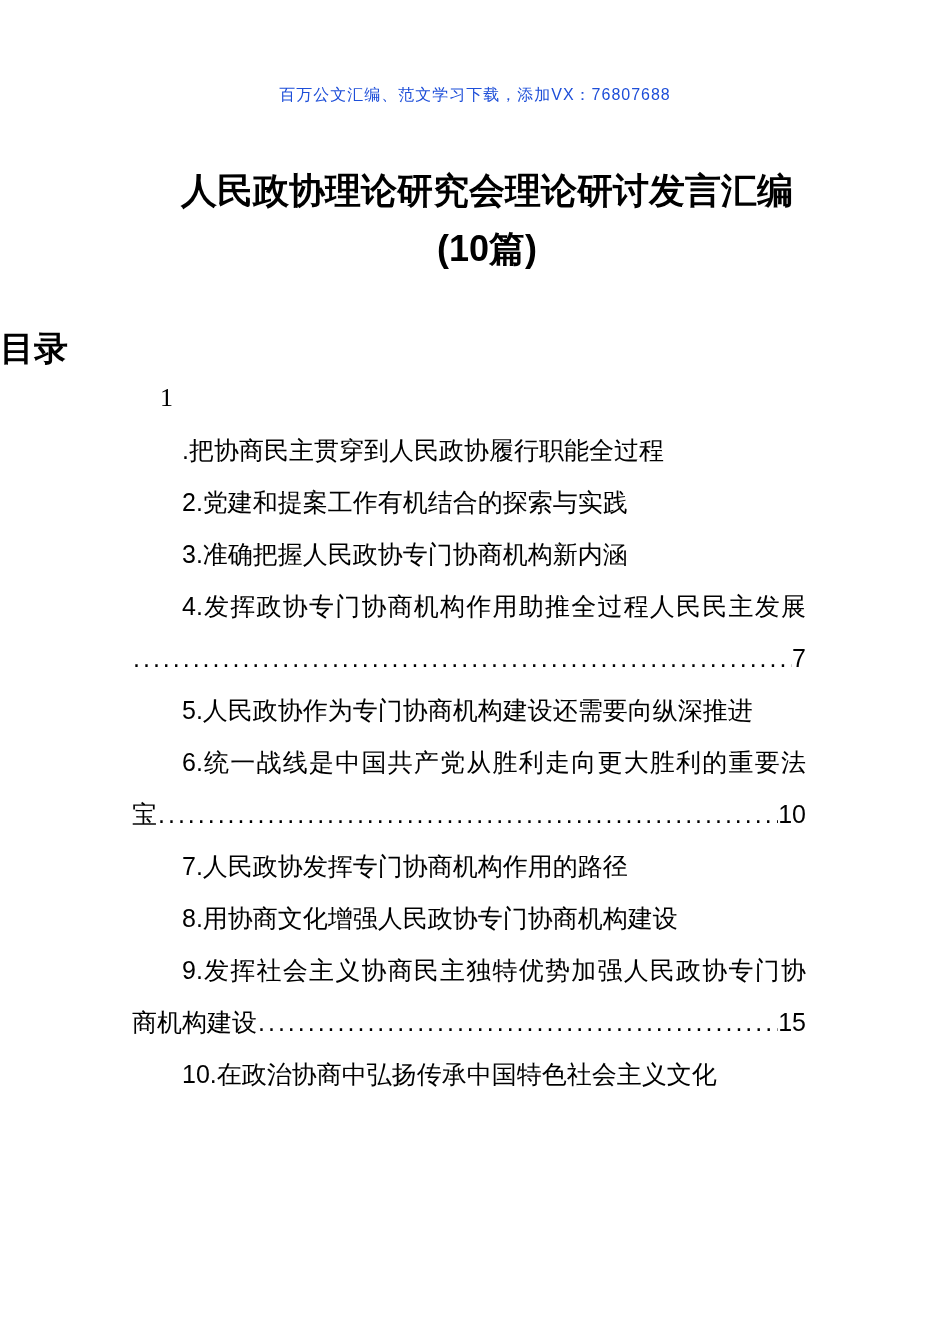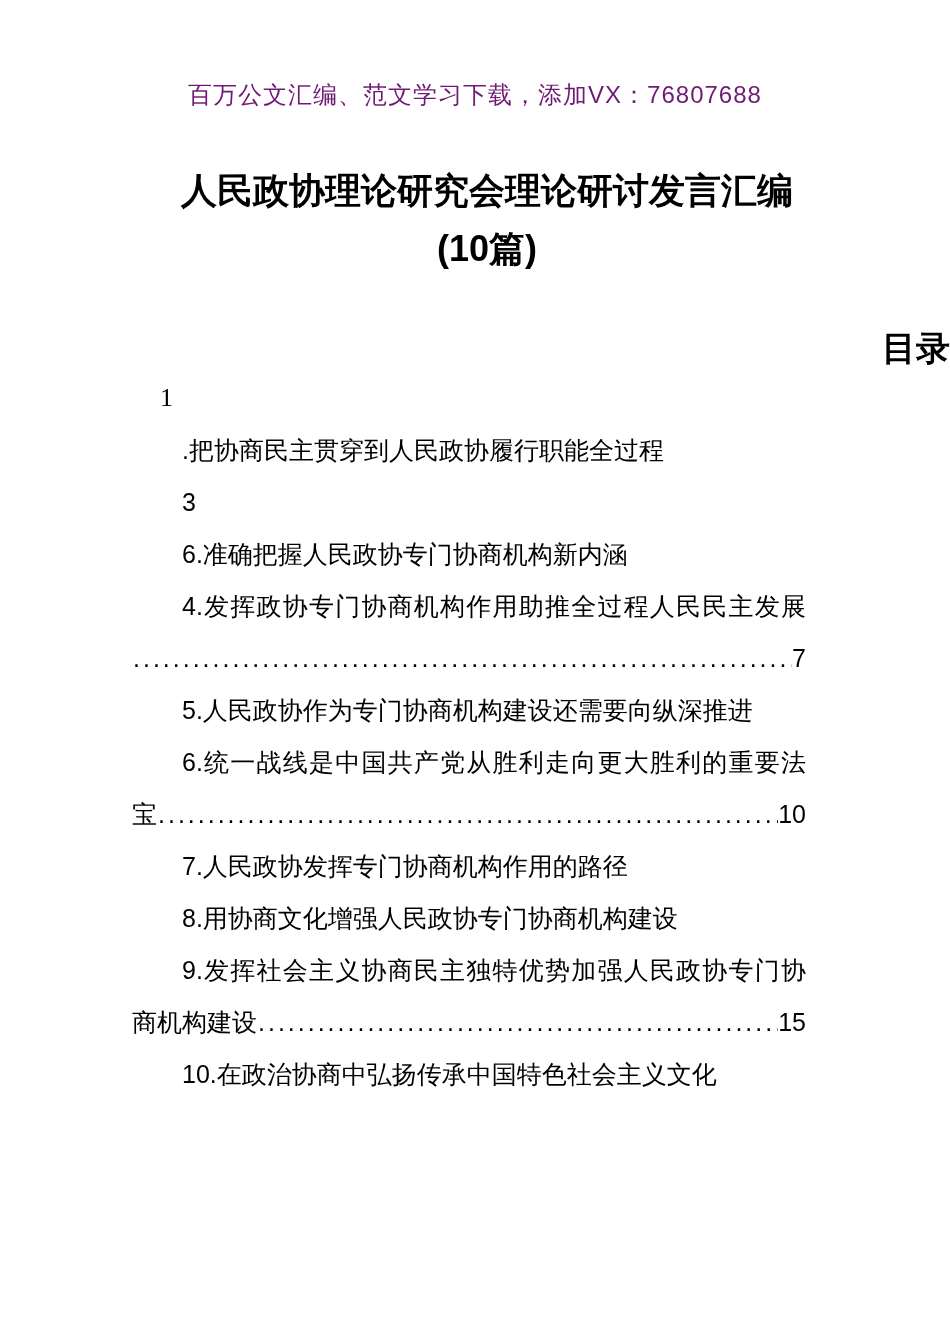--- a/index.html
+++ b/index.html
@@ -15,41 +15,41 @@
     font-family: "Liberation Sans", sans-serif;
     color: #000000;
     overflow: hidden;
   }
   .header-note {
     position: absolute;
     top: 82px;
     left: 0;
     width: 100%;
     text-align: center;
-    font-size: 24px;
+    font-size: 16px;
     line-height: 26px;
-    color: #701a75;
+    color: #1d4ed8;
     letter-spacing: 1px;
   }
   .doc-title {
     position: absolute;
     top: 162px;
     left: 12px;
     width: 100%;
     text-align: center;
     font-weight: 700;
     font-size: 36px;
     line-height: 58px;
   }
   .toc-heading {
     position: absolute;
     top: 326px;
     left: 0;
     width: 100%;
-    text-align: right;
+    text-align: left;
     font-weight: 700;
     font-size: 34px;
     line-height: 44px;
   }
   .toc-list {
     position: absolute;
     top: 372px;
     left: 132px;
     width: 674px;
     font-size: 25px;
@@ -105,25 +105,26 @@
   <div class="toc-heading">目录</div>
 
   <div class="toc-list">
       <div class="toc-line bare">1</div>
       <div class="toc-line indent">
         <span class="t">.把协商民主贯穿到人民政协履行职能全过程</span>
         <span class="leader">........................................................................................................................................................................................................</span>
         <span class="pg">2</span>
       </div>
       <div class="toc-line indent">
+        <span class="t">2.党建和提案工作有机结合的探索与实践</span>
         <span class="leader">........................................................................................................................................................................................................</span>
         <span class="pg">3</span>
       </div>
       <div class="toc-line indent">
-        <span class="t">6.准确把握人民政协专门协商机构新内涵</span>
+        <span class="t">3.准确把握人民政协专门协商机构新内涵</span>
         <span class="leader">........................................................................................................................................................................................................</span>
         <span class="pg">5</span>
       </div>
       <div class="toc-line indent fill">4.发挥政协专门协商机构作用助推全过程人民民主发展</div>
       <div class="toc-line">
         <span class="t"></span>
         <span class="leader">........................................................................................................................................................................................................</span>
         <span class="pg">7</span>
       </div>
       <div class="toc-line indent">

